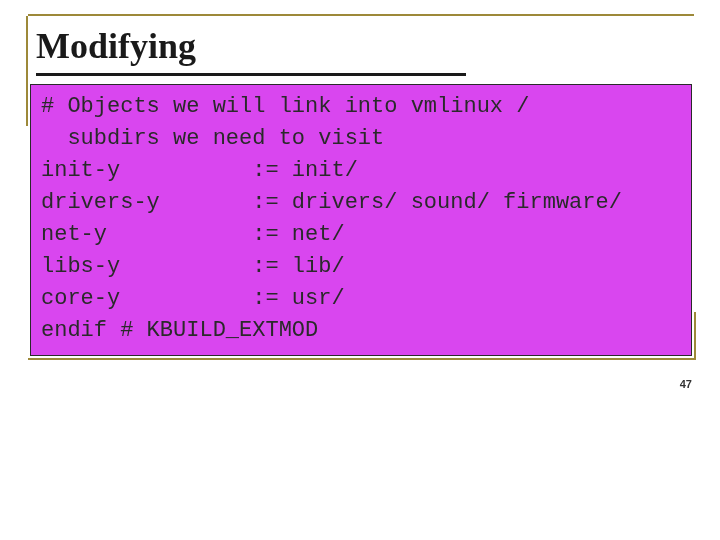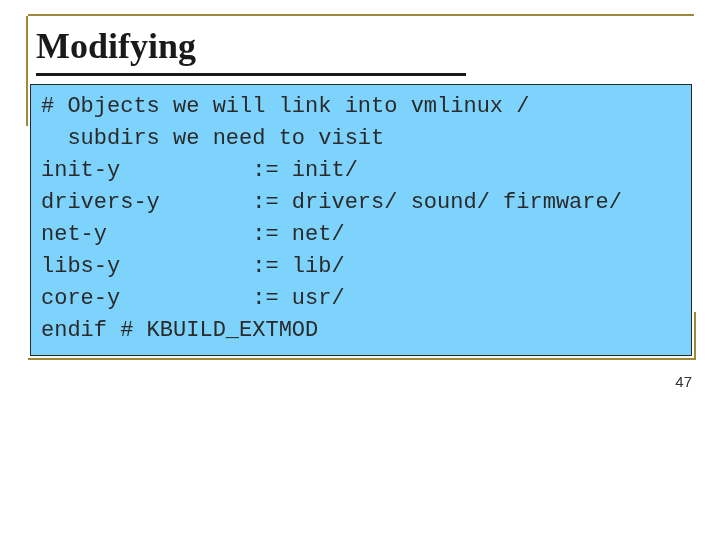--- a/index.html
+++ b/index.html
@@ -44,21 +44,21 @@
     padding-right: 12px;
   }
   .title-underline {
     margin: 0 0 8px 12px;
     width: 430px;
     border-bottom: 3px solid #1a1a1a;
   }
   .code-box {
     margin: 4px 4px 0 6px;
     border: 1px solid #2a2a2a;
-    background: #7dd3fc;
+    background: #d946ef;
     padding: 6px 0 8px 10px;
     font-family: "Courier New", Courier, monospace;
     font-size: 22px;
     line-height: 1.45;
     color: #2a2a2a;
     white-space: pre;
   }
   .rule-bottom {
     position: absolute;
     left: 28px;
@@ -73,22 +73,23 @@
     bottom: 0;
     width: 2px;
     height: 48px;
     background: #9d8939;
   }
   .pagenum {
     position: absolute;
     right: 28px;
     bottom: 16px;
     font-family: Arial, Helvetica, sans-serif;
-    font-size: 15px;
+    font-size: 11px;
     color: #333;
+    font-weight: bold;
   }
 </style>
 </head>
 <body>
 
 <div class="slide">
   <div class="rule-top"></div>
 
   <div class="title">
     <span>Modifying</span><br>

